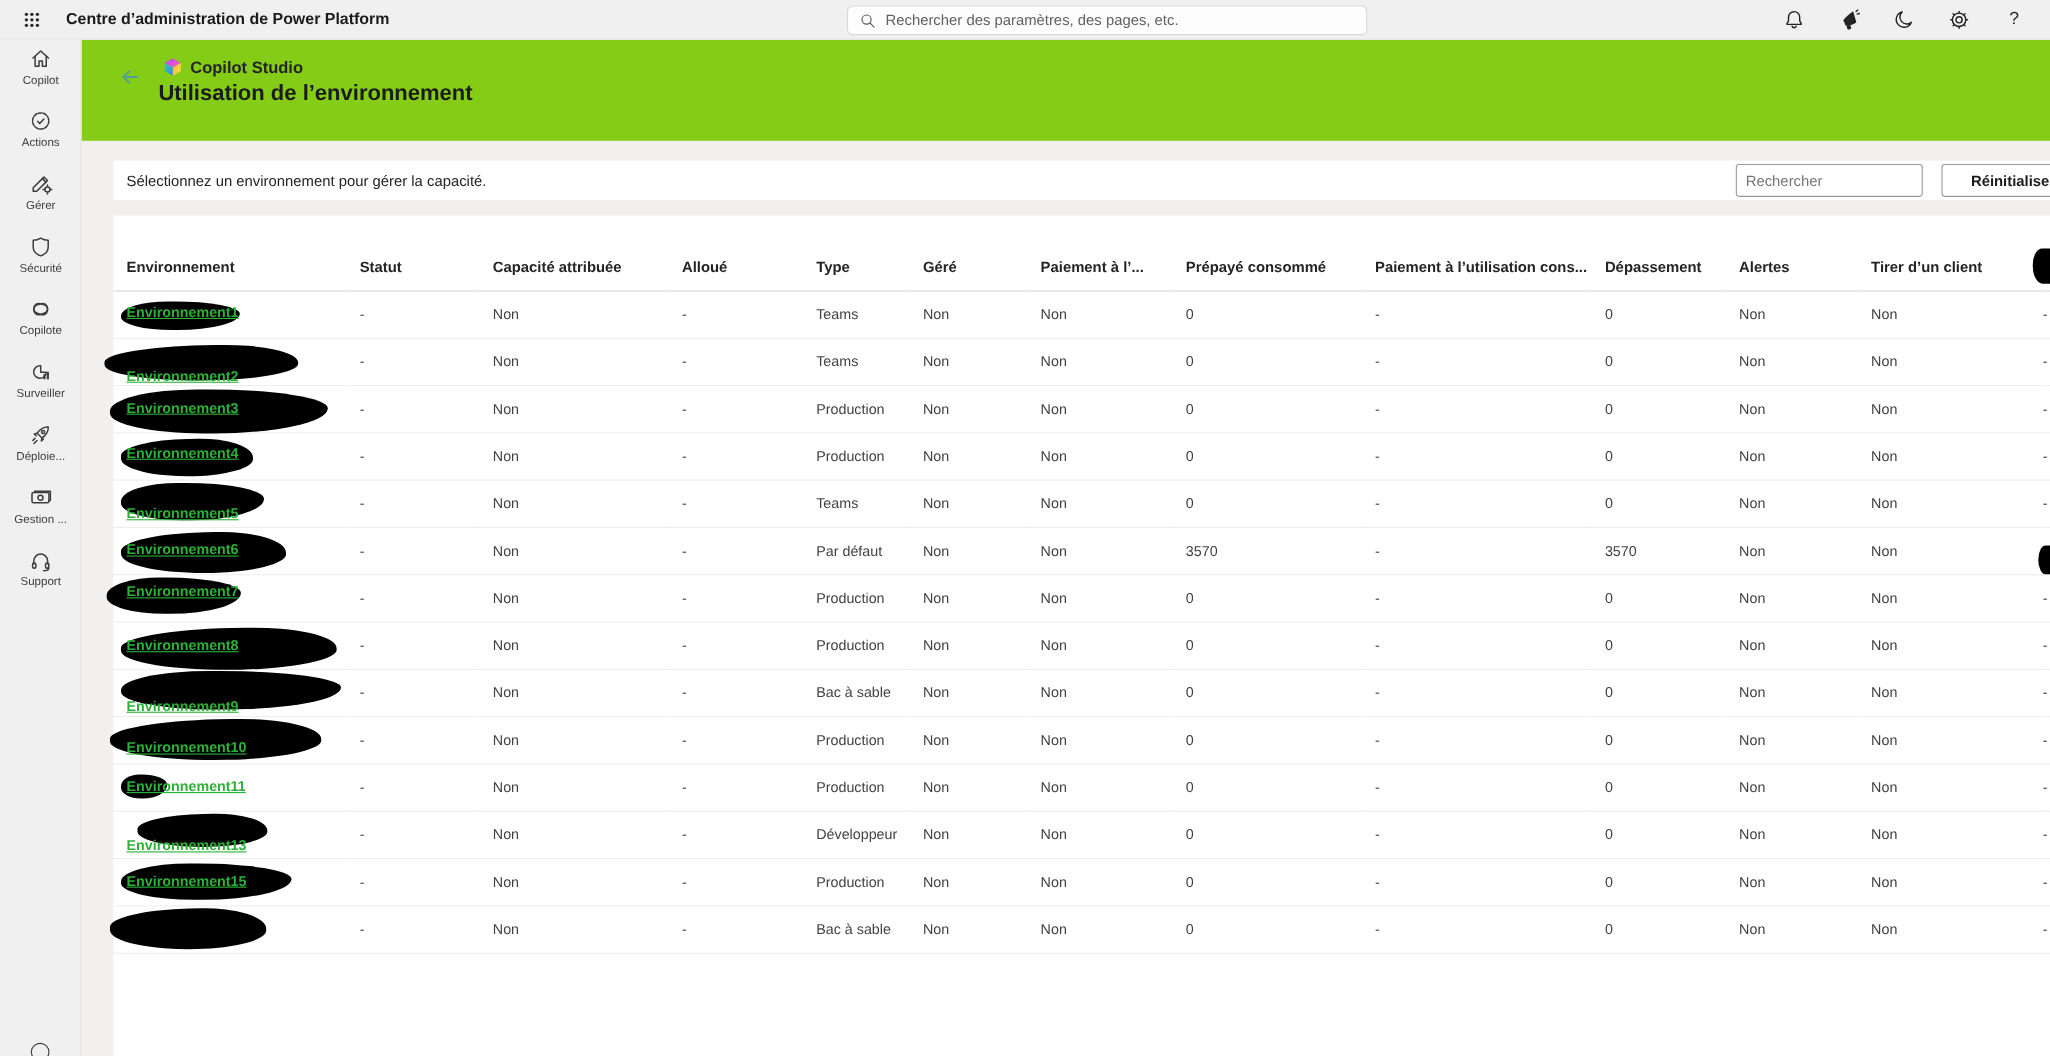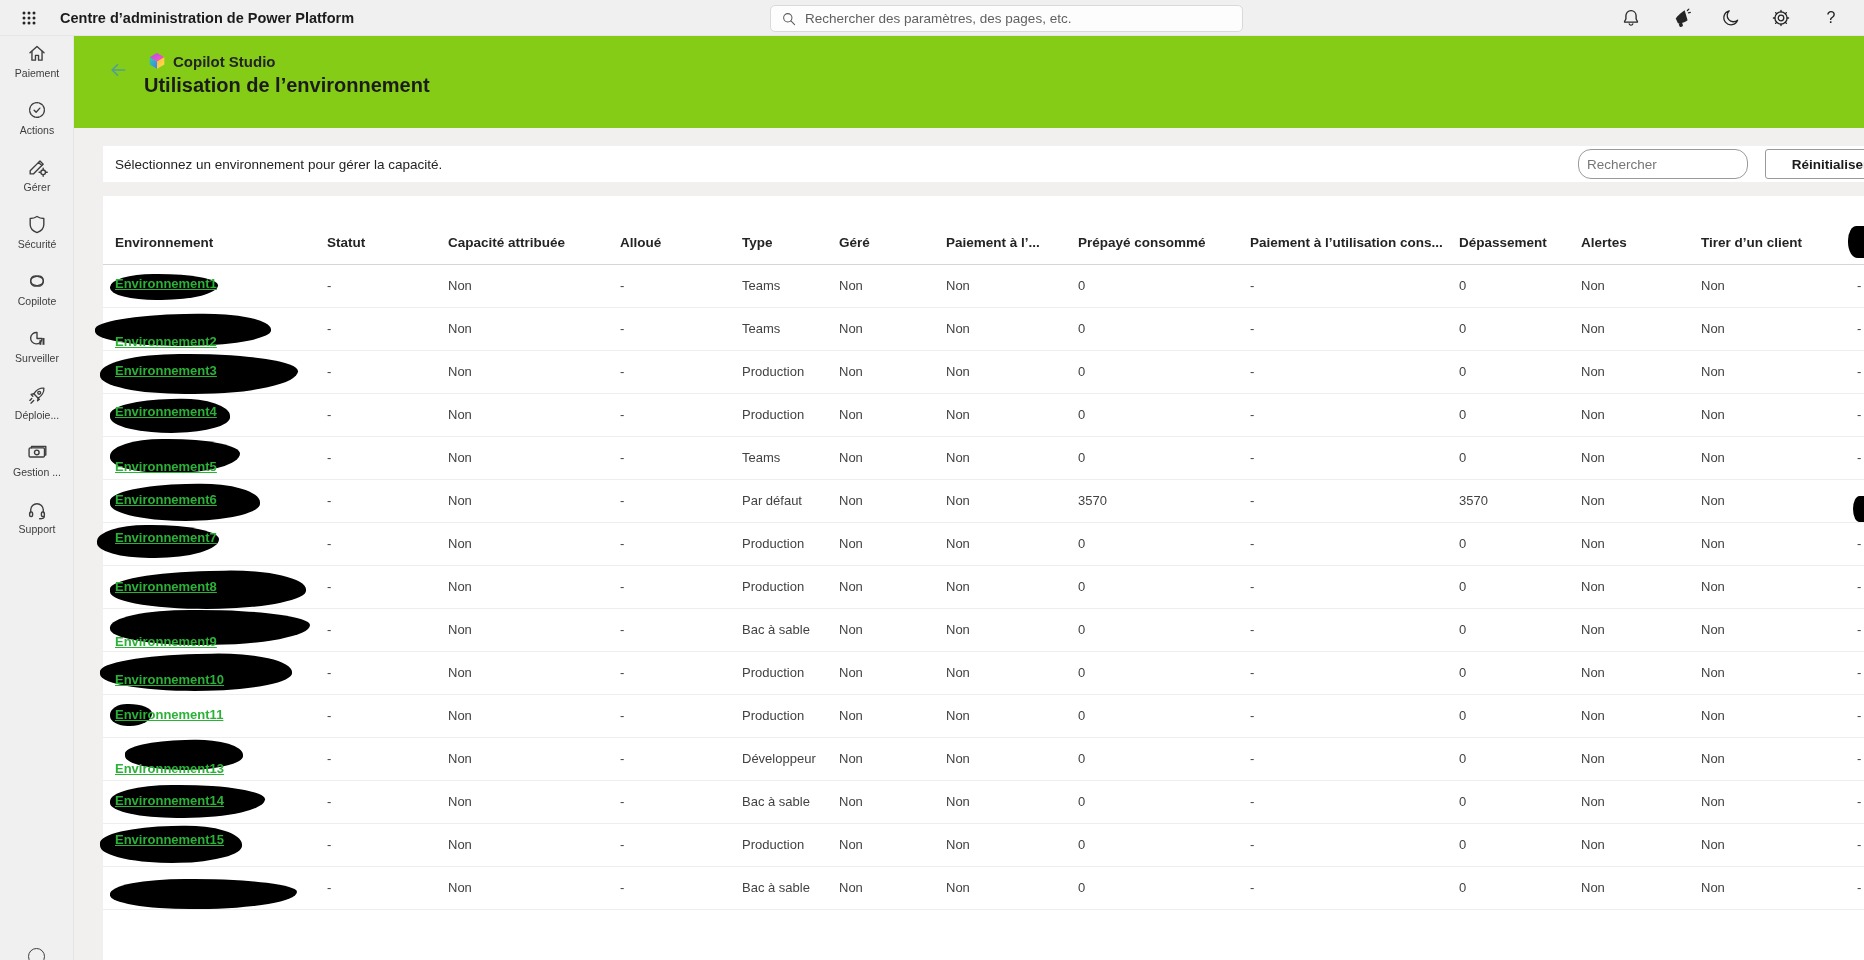--- a/index.html
+++ b/index.html
@@ -39,21 +39,21 @@
   .back-btn { position:absolute; left:30px; top:20px; width:28px; height:28px;
               display:flex; align-items:center; justify-content:center; cursor:pointer; }
   .product-row { position:absolute; left:74px; top:16px; display:flex; align-items:center; gap:7px; }
   .product-name { font-size:15px; font-weight:700; color:#242424; }
   .page-title { position:absolute; left:70px; top:38px; font-size:20px; font-weight:700; color:#1b1b1b; }
 
   .select-bar { position:absolute; left:29px; top:110px; width:1761px; height:36px; background:#fff; }
   .select-msg { position:absolute; left:12px; top:0; height:36px; display:flex; align-items:center;
                 font-size:13.5px; color:#242424; }
   .filter-search { position:absolute; left:1475px; top:3px; width:170px; height:30px;
-                   border:1px solid #9a9a9a; border-radius:13px; background:#fff;
+                   border:1px solid #9a9a9a; border-radius:3px; background:#fff;
                    font-size:13.5px; color:#424242; padding:0 8px; outline:none; font-family:inherit; }
   .filter-search::placeholder { color:#767676; }
   .reset-btn { position:absolute; left:1662px; top:3px; width:130px; height:30px;
                border:1px solid #9a9a9a; border-radius:3px; background:#fff;
                font-size:13.5px; font-weight:700; color:#1b1b1b; cursor:pointer; font-family:inherit; }
 
   
   .table-card { position:absolute; left:29px; top:160px; width:1761px; height:810px; background:#fff; }
   table { width:100%; border-collapse:collapse; table-layout:fixed;padding-left:32px; }
   th { text-align:left; vertical-align:bottom; font-size:13.5px; font-weight:700; color:#242424;
@@ -169,21 +169,21 @@
     </div>
   </div>
 </div>
 
 <div class="sidebar">
   <div class="side-item">
     <svg class="icon" width="22" height="22" viewBox="0 0 20 20">
       <path d="M3.6 9.8 L10 4 l6.4 5.8"></path>
       <path d="M5.4 8.6 V16.5 H8.6 V12.2 H11.4 V16.5 H14.6 V8.6"></path>
     </svg>
-    <span class="side-label">Paiement</span>
+    <span class="side-label">Copilot</span>
   </div>
   <div class="side-item">
     <svg class="icon" width="22" height="22" viewBox="0 0 20 20">
       <circle cx="10" cy="10" r="6.7" stroke-dasharray="3 1.2"></circle>
       <path d="M7.4 10.2 l1.8 1.8 3.4-3.7"></path>
     </svg>
     <span class="side-label">Actions</span>
   </div>
   <div class="side-item">
     <svg class="icon" width="22" height="22" viewBox="0 0 20 20">
@@ -531,38 +531,20 @@
     <td class="val">0</td>
     <td class="val">-</td>
     <td class="val">0</td>
     <td class="val">Non</td>
     <td class="val">Non</td>
     <td class="val" style="padding-left:2px;">-</td>
   </tr>
           <tr>
     <td class="env-cell">
       <span class="blob"></span>
-      <a class="env-link" href="#">Environnement14</a>
-    </td>
-    <td class="val">-</td>
-    <td class="val">Non</td>
-    <td class="val">-</td>
-    <td class="val">Bac à sable</td>
-    <td class="val">Non</td>
-    <td class="val">Non</td>
-    <td class="val">0</td>
-    <td class="val">-</td>
-    <td class="val">0</td>
-    <td class="val">Non</td>
-    <td class="val">Non</td>
-    <td class="val" style="padding-left:2px;">-</td>
-  </tr>
-          <tr>
-    <td class="env-cell">
-      <span class="blob"></span>
       <a class="env-link" href="#">Environnement15</a>
     </td>
     <td class="val">-</td>
     <td class="val">Non</td>
     <td class="val">-</td>
     <td class="val">Production</td>
     <td class="val">Non</td>
     <td class="val">Non</td>
     <td class="val">0</td>
     <td class="val">-</td>

